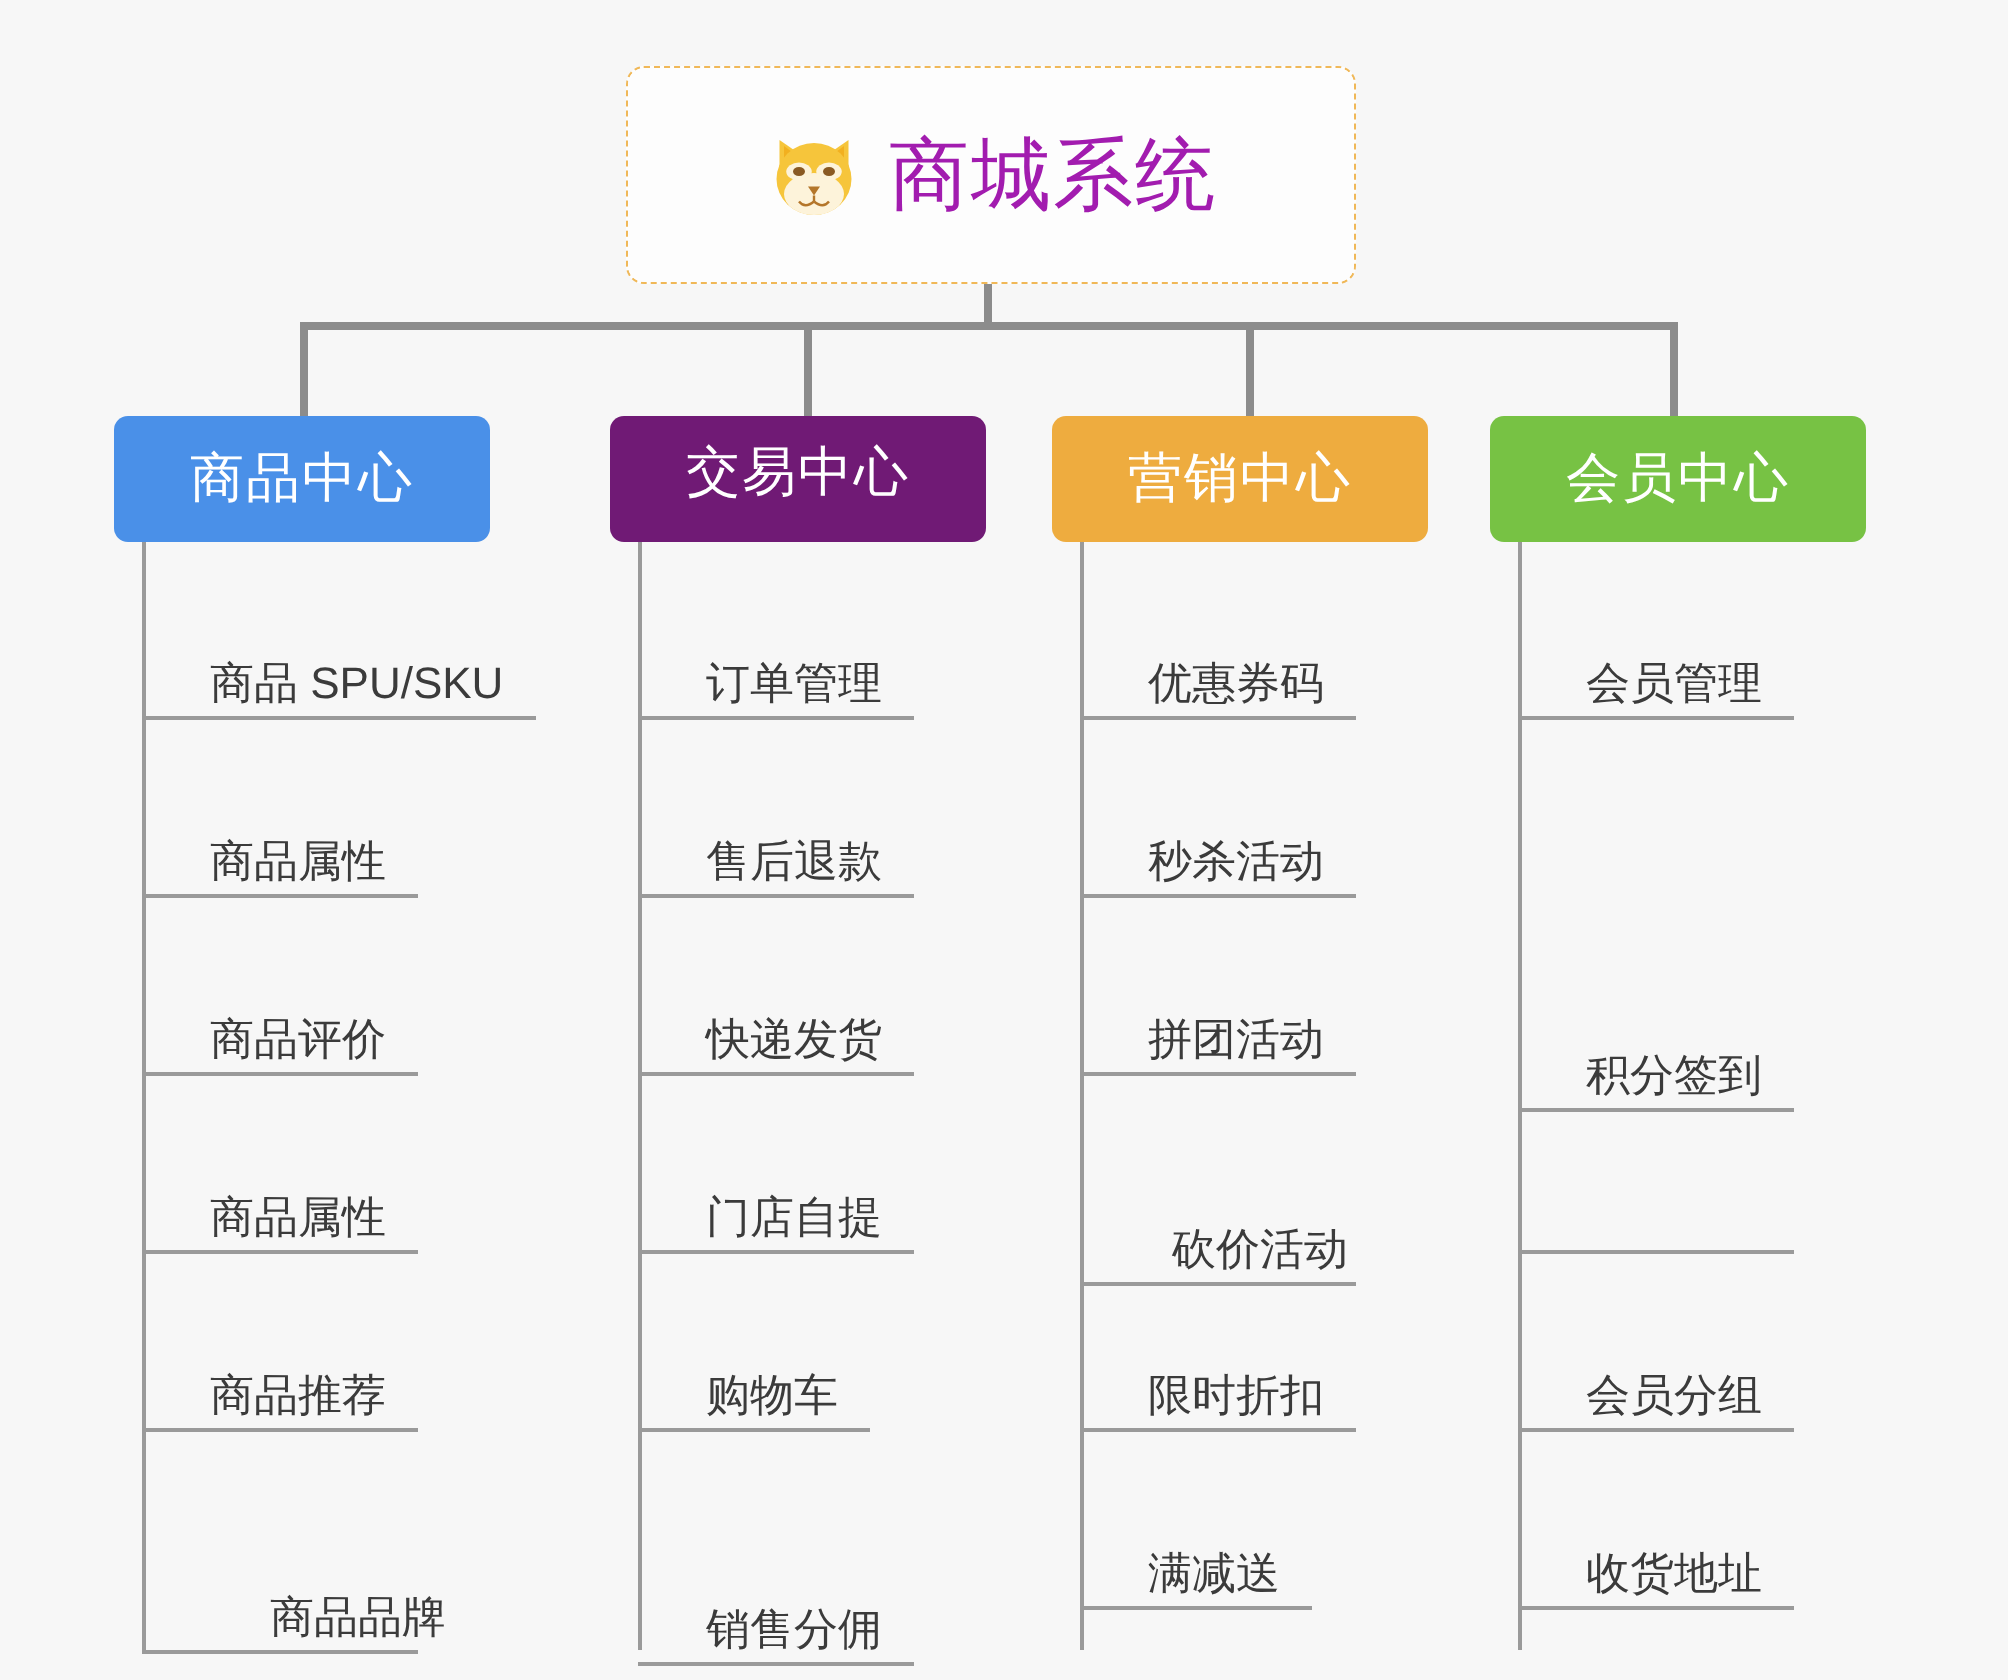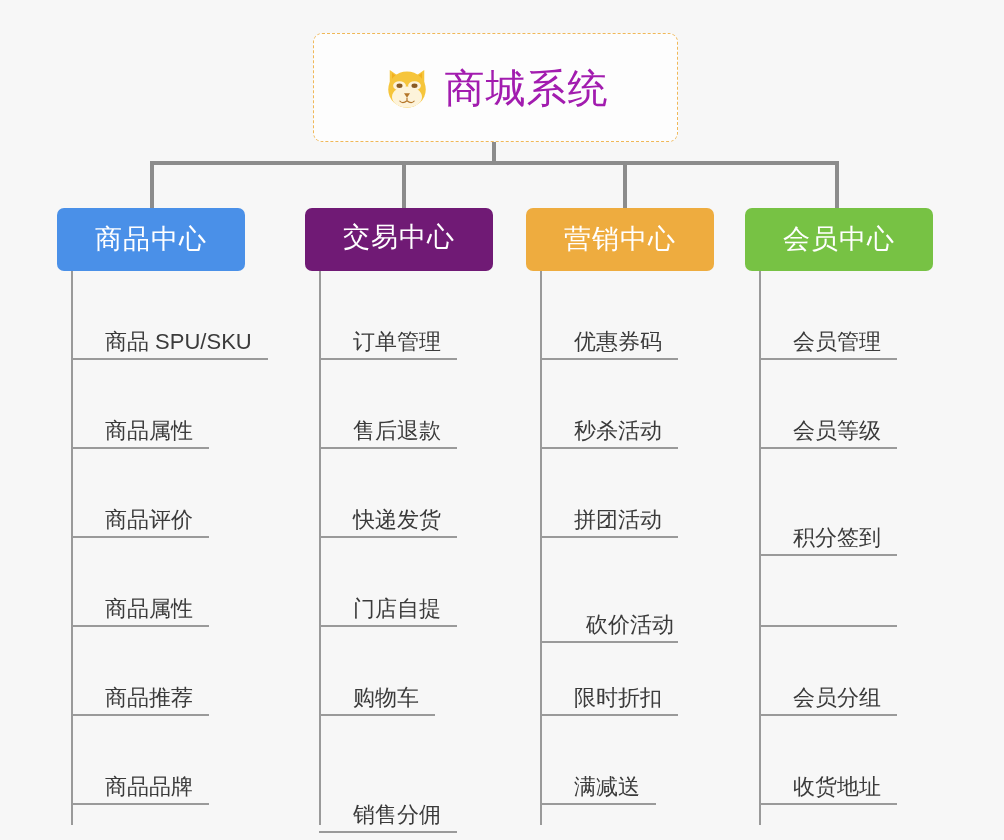--- a/index.html
+++ b/index.html
@@ -126,21 +126,21 @@
           <div class="leaf-underline" style="width: 138px;"></div>
         </div>
         <div class="leaf-item" style="top: 290px; height: 66px;">
           <span class="leaf-text">商品属性</span>
           <div class="leaf-underline" style="width: 138px;"></div>
         </div>
         <div class="leaf-item" style="top: 379px; height: 66px;">
           <span class="leaf-text">商品推荐</span>
           <div class="leaf-underline" style="width: 138px;"></div>
         </div>
-        <div class="leaf-item" style="top: 468px; height: 66px;">
+        <div class="leaf-item" style="top: 490px; height: 66px; padding-left: 30px;">
           <span class="leaf-text">商品品牌</span>
           <div class="leaf-underline" style="width: 138px;"></div>
         </div>
       </div>
       <div class="conn conn-drop" style="left: 402px;"></div>
       <div class="cat-box" style="left: 305px; width: 188px; background: #701a75; font-family: Liberation Mono, monospace;">
         <span class="cat-label">交易中心</span>
       </div>
       <div class="leaf-col" style="left: 319px; width: 260px; height: 557px;">
         <div class="leaf-rail" style="height: 554px;"></div>
@@ -203,24 +203,20 @@
       <div class="conn conn-drop" style="left: 835px;"></div>
       <div class="cat-box" style="left: 745px; width: 188px; background: rgb(119, 194, 68);">
         <span class="cat-label">会员中心</span>
       </div>
       <div class="leaf-col" style="left: 759px; width: 260px; height: 557px;">
         <div class="leaf-rail" style="height: 554px;"></div>
         <div class="leaf-item" style="top: 23px; height: 66px;">
           <span class="leaf-text">会员管理</span>
           <div class="leaf-underline" style="width: 138px;"></div>
         </div>
-        <div class="leaf-item" style="top: 112px; height: 66px;">
-          <span class="leaf-text">会员等级</span>
-          <div class="leaf-underline" style="width: 138px;"></div>
-        </div>
         <div class="leaf-item" style="top: 219px; height: 66px;">
           <span class="leaf-text">积分签到</span>
           <div class="leaf-underline" style="width: 138px;"></div>
         </div>
         <div class="leaf-item" style="top: 290px; height: 66px;">
           <div class="leaf-underline" style="width: 138px;"></div>
         </div>
         <div class="leaf-item" style="top: 379px; height: 66px;">
           <span class="leaf-text">会员分组</span>
           <div class="leaf-underline" style="width: 138px;"></div>

